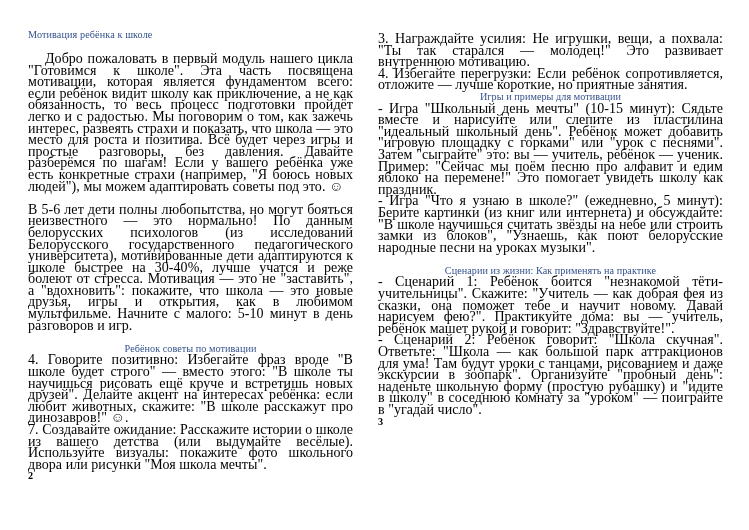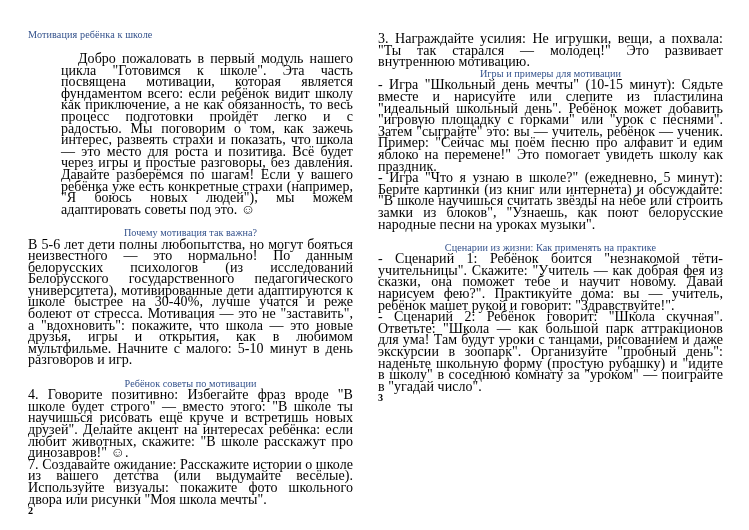--- a/index.html
+++ b/index.html
@@ -57,21 +57,20 @@
     font-size: 14px;
     line-height: 11.6px;
     margin: 0;
     text-align: justify;
     text-justify: inter-word;
     hyphens: none;
     letter-spacing: 0.05px;
   }
   .para.indent {
     text-indent: 17px;
-    margin-left: 33px;
   }
   .gap {
     height: 11.6px;
   }
   .page-number {
     font-size: 10.2px;
     line-height: 11.6px;
     font-weight: bold;
     margin: 0;
     text-align: left;
@@ -84,41 +83,41 @@
 <div class="spread">
 
   <div class="page page-left">
 
     <h1 class="doc-title">Мотивация ребёнка к школе</h1>
 
     <p class="para indent block">Добро пожаловать в первый модуль нашего цикла "Готовимся к школе". Эта часть посвящена мотивации, которая является фундаментом всего: если ребёнок видит школу как приключение, а не как обязанность, то весь процесс подготовки пройдёт легко и с радостью. Мы поговорим о том, как зажечь интерес, развеять страхи и показать, что школа — это место для роста и позитива. Всё будет через игры и простые разговоры, без давления. Давайте разберёмся по шагам! Если у вашего ребёнка уже есть конкретные страхи (например, "Я боюсь новых людей"), мы можем адаптировать советы под это. ☺</p>
 
     <div class="gap"></div>
 
-    <h2 class="heading">Почему мотивация так важна?</h2>
 
     <p class="para block">В 5-6 лет дети полны любопытства, но могут бояться неизвестного — это нормально! По данным белорусских психологов (из исследований Белорусского государственного педагогического университета), мотивированные дети адаптируются к школе быстрее на 30-40%, лучше учатся и реже болеют от стресса. Мотивация — это не "заставить", а "вдохновить": покажите, что школа — это новые друзья, игры и открытия, как в любимом мультфильме. Начните с малого: 5-10 минут в день разговоров и игр.</p>
 
     <div class="gap"></div>
 
     <h2 class="heading">Ребёнок советы по мотивации</h2>
 
     <p class="para block">4. Говорите позитивно: Избегайте фраз вроде "В школе будет строго" — вместо этого: "В школе ты научишься рисовать ещё круче и встретишь новых друзей". Делайте акцент на интересах ребёнка: если любит животных, скажите: "В школе расскажут про динозавров!" ☺.</p>
 
     <p class="para block">7. Создавайте ожидание: Расскажите истории о школе из вашего детства (или выдумайте весёлые). Используйте визуалы: покажите фото школьного двора или рисунки "Моя школа мечты".</p>
 
     <p class="page-number">2</p>
   </div>
 
   <div class="page page-right">
 
     <div style="height:5px"></div>
 
     <p class="para block">3. Награждайте усилия: Не игрушки, вещи, а похвала: "Ты так старался — молодец!" Это развивает внутреннюю мотивацию.</p>
 
+    <p class="para block">4. Избегайте перегрузки: Если ребёнок сопротивляется, отложите — лучше короткие, но приятные занятия.</p>
 
     <h2 class="heading">Игры и примеры для мотивации</h2>
 
     <p class="para block">- Игра "Школьный день мечты" (10-15 минут): Сядьте вместе и нарисуйте или слепите из пластилина "идеальный школьный день". Ребёнок может добавить "игровую площадку с горками" или "урок с песнями". Затем "сыграйте" это: вы — учитель, ребёнок — ученик. Пример: "Сейчас мы поём песню про алфавит и едим яблоко на перемене!" Это помогает увидеть школу как праздник.</p>
 
     <p class="para block">- Игра "Что я узнаю в школе?" (ежедневно, 5 минут): Берите картинки (из книг или интернета) и обсуждайте: "В школе научишься считать звёзды на небе или строить замки из блоков", "Узнаешь, как поют белорусские народные песни на уроках музыки".</p>
 
 
     <div class="gap"></div>
 

